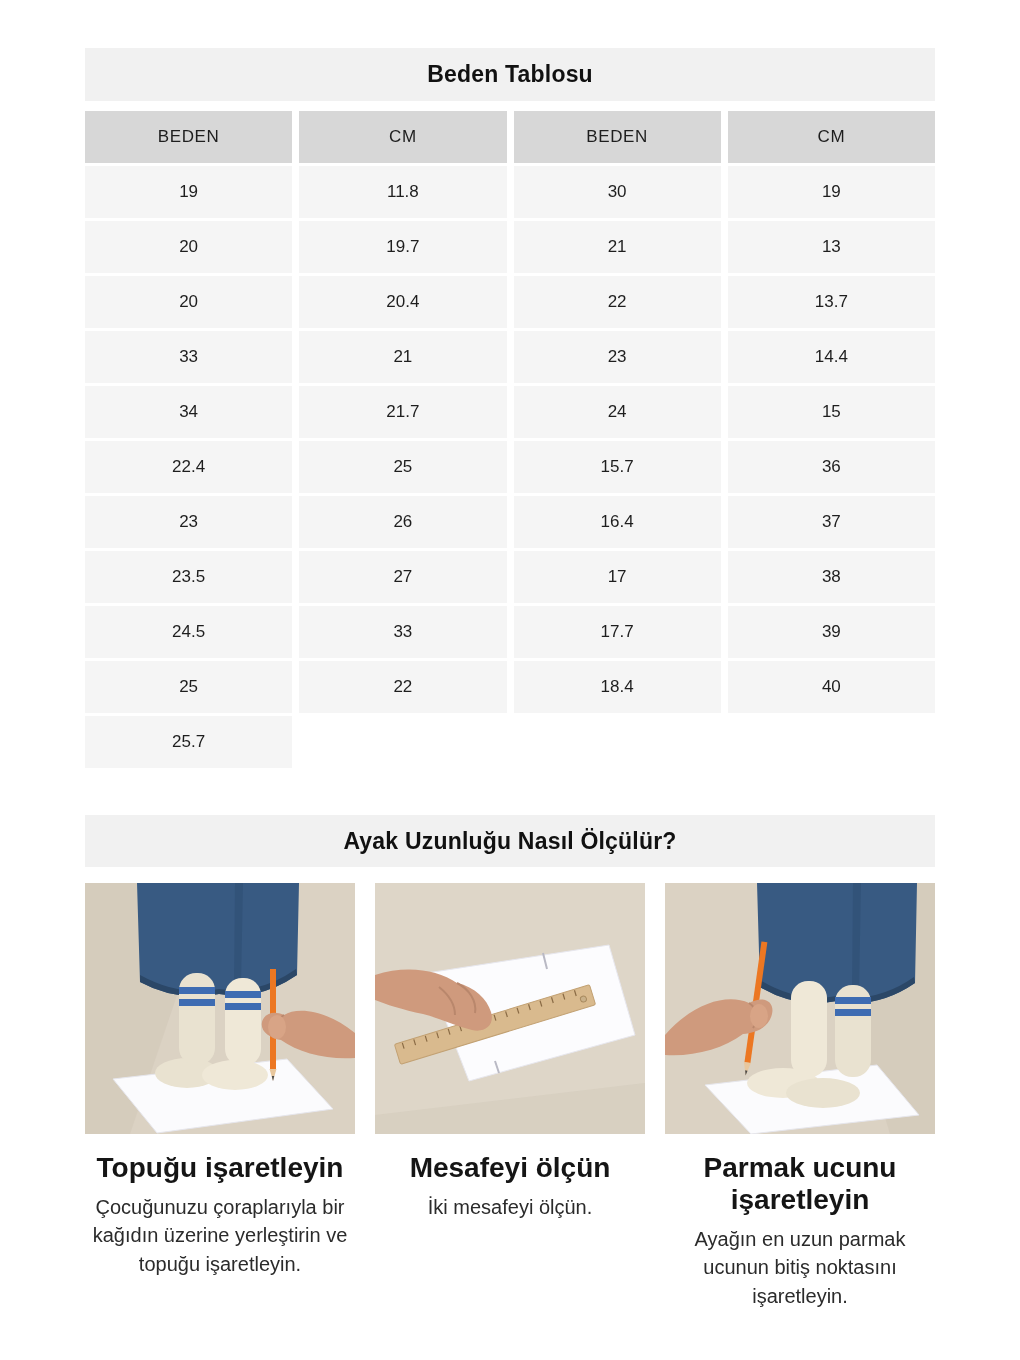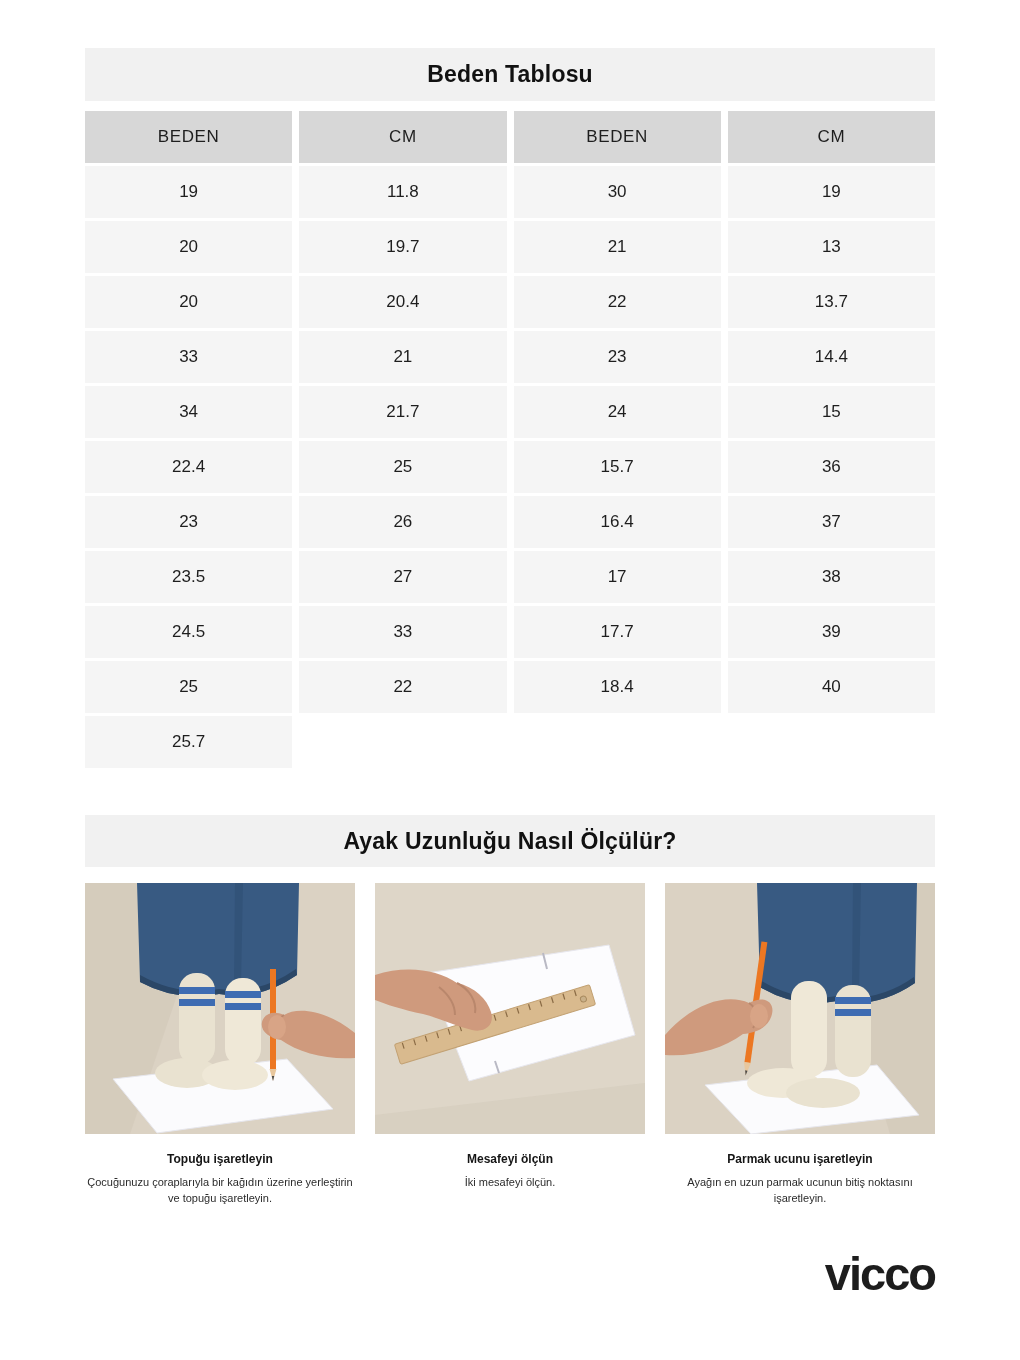--- a/index.html
+++ b/index.html
@@ -19,22 +19,22 @@
   }
   .cell{
     height:52px;display:flex;align-items:center;justify-content:center;
     font-size:17px;color:#1e1e1e;
   }
   .header-cell{background:#d7d7d7;letter-spacing:.6px;}
   .data-cell{background:#f5f5f5;}
   .steps{margin-top:16px;display:grid;grid-template-columns:repeat(3,1fr);column-gap:20px;}
   .step{display:flex;flex-direction:column;align-items:center;}
   .step-photo{width:270px;height:251px;display:block;}
-  .step-heading{margin-top:18px;font-size:12px;font-weight:bold;color:#151515;text-align:center;}
-  .step-desc{margin-top:9px;font-size:11px;line-height:1.42;color:#2b2b2b;text-align:center;padding:0 2px;}
+  .step-heading{margin-top:18px;font-size:28px;font-weight:bold;color:#151515;text-align:center;}
+  .step-desc{margin-top:9px;font-size:20px;line-height:1.42;color:#2b2b2b;text-align:center;padding:0 2px;}
   .footer{margin-top:44px;display:flex;flex-direction:column;align-items:flex-end;}
   .brand-logo{
     font-size:47px;font-weight:bold;letter-spacing:-2px;color:#1d1d1d;line-height:1;
   }
 </style>
 </head>
 <body>
 
 <div class="content">
 

